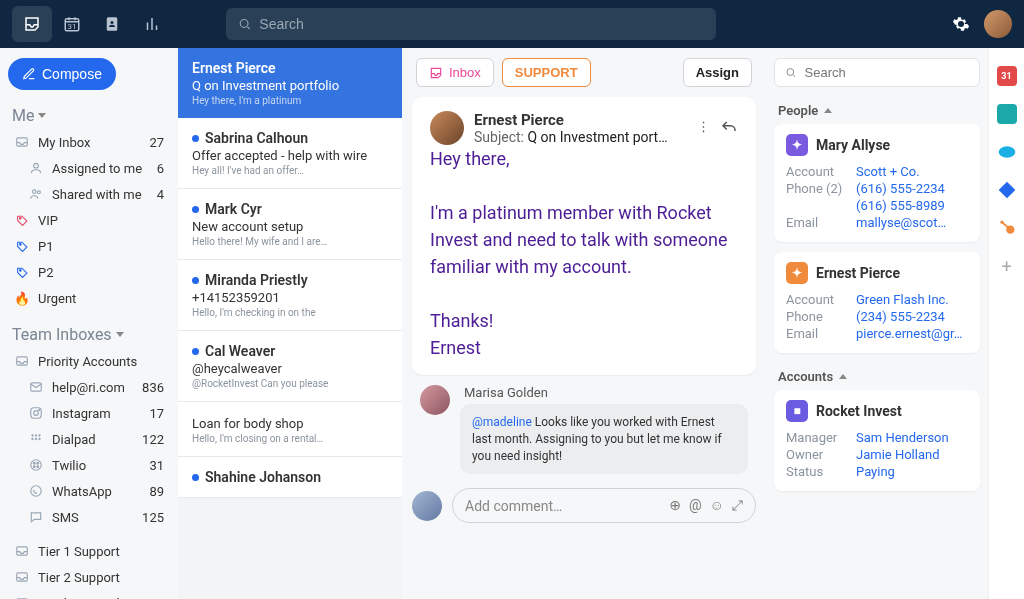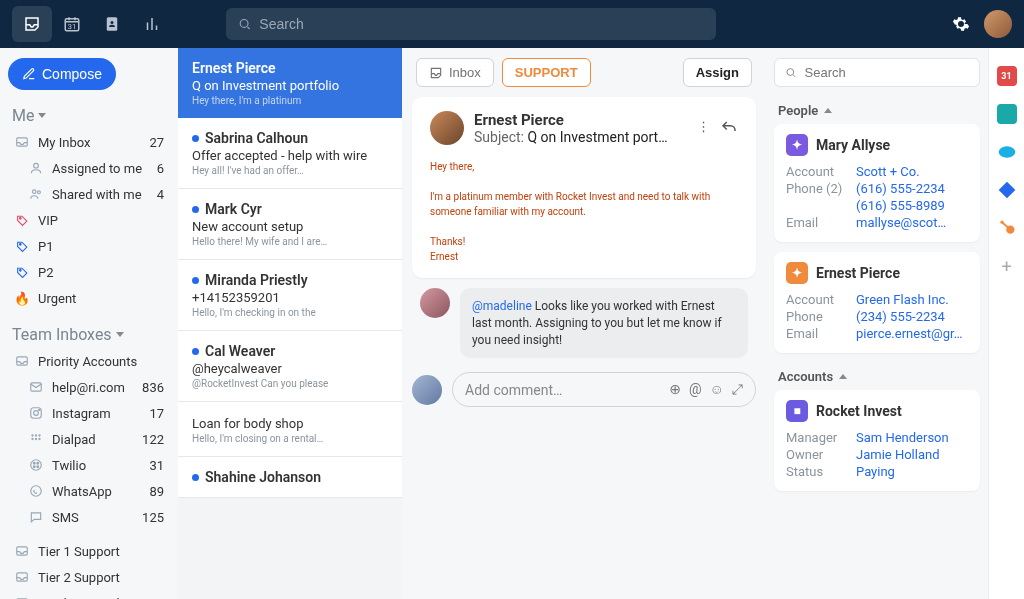--- a/index.html
+++ b/index.html
@@ -31,32 +31,32 @@
 .conv { padding: 12px 14px; border-bottom: 1px solid #e6e8eb; cursor: pointer; background: #fff; }
 .conv.selected { background: #3474e0; color: #fff; border-bottom: none; }
 .conv.selected .conv-preview { color: #c6d6f0; }
 .conv-name { font-weight: 600; font-size: 14px; display: flex; align-items: center; gap: 6px; }
 .conv-name .dot { width: 7px; height: 7px; border-radius: 50%; background: #2469ed; display: inline-block; }
 .conv-subj { font-size: 13px; margin-top: 2px; }
 .conv-preview { font-size: 10px; color: #8b949e; margin-top: 2px; white-space: nowrap; overflow: hidden; text-overflow: ellipsis; }
 
 .main { flex: 1; display: flex; flex-direction: column; background: #f6f7f8; min-width: 0; }
 .main-toolbar { display: flex; align-items: center; gap: 8px; padding: 10px 14px; }
-.tb-btn { border: 1px solid #d0d4d9; background: #fff; border-radius: 6px; padding: 6px 12px; font-size: 13px; display: flex; align-items: center; gap: 6px; cursor: pointer; color: #737373; }
+.tb-btn { border: 1px solid #d0d4d9; background: #fff; border-radius: 6px; padding: 6px 12px; font-size: 13px; display: flex; align-items: center; gap: 6px; cursor: pointer; color: #ec4899; }
 .tb-btn.support { border-color: #f08a3c; color: #f08a3c; font-weight: 600; }
 .tb-btn.assign { margin-left: auto; font-weight: 600; color: #222; }
 
 .msg-card { background: #fff; border-radius: 10px; margin: 0 10px 10px; padding: 14px 18px; box-shadow: 0 1px 2px rgba(0,0,0,.06); }
 .msg-head { display: flex; align-items: center; gap: 10px; }
 .msg-avatar { width: 34px; height: 34px; border-radius: 50%; background: linear-gradient(135deg,#c98a5a,#6b442b); flex-shrink: 0; }
 .msg-title { font-weight: 700; font-size: 15px; }
 .msg-subj { font-size: 14px; color: #666; }
 .msg-subj .val { color: #222; }
 .msg-actions { margin-left: auto; display: flex; gap: 10px; color: #555; }
-.msg-body { margin-top: 14px; font-size: 10px; line-height: 1.5; color: #c2410c; white-space: pre-line; }
+.msg-body { font-size: 18px; line-height: 1.5; color: #4c1d95; white-space: pre-line; }
 
 .comment-block { padding: 0 18px; display: flex; gap: 10px; }
 .comment-avatar { width: 30px; height: 30px; border-radius: 50%; background: linear-gradient(135deg,#d69aa0,#8b5560); flex-shrink: 0; }
 .comment-name { font-size: 13px; color: #555; margin-bottom: 4px; padding-left: 4px; }
 .comment-bubble { background: #ecedef; border-radius: 10px; padding: 10px 12px; font-size: 12px; line-height: 1.4; }
 .mention { color: #2469ed; }
 
 .composer { margin: 14px 10px 0; display: flex; align-items: center; gap: 10px; }
 .composer-avatar { width: 30px; height: 30px; border-radius: 50%; background: linear-gradient(135deg,#a4b8d4,#6278a0); }
 .composer-input { flex: 1; border: 1px solid #d0d4d9; border-radius: 18px; padding: 8px 12px; display: flex; align-items: center; color: #888; font-size: 14px; }
@@ -398,20 +398,21 @@
       <div class="msg-body">Hey there,
 
 I'm a platinum member with Rocket Invest and need to talk with someone familiar with my account.
 
 Thanks!
 Ernest</div>
     </div>
     <div class="comment-block">
       <div class="comment-avatar"></div>
       <div style="flex:1">
+        <div class="comment-name">Marisa Golden</div>
         <div class="comment-bubble"><span class="mention">@madeline</span><span> Looks like you worked with Ernest last month. Assigning to you but let me know if you need insight!</span></div>
       </div>
     </div>
     <div class="composer">
       <div class="composer-avatar"></div>
       <div class="composer-input">
         <span>Add comment…</span>
         <div class="composer-icons">
           <span>⊕</span>
           <span>@</span>

